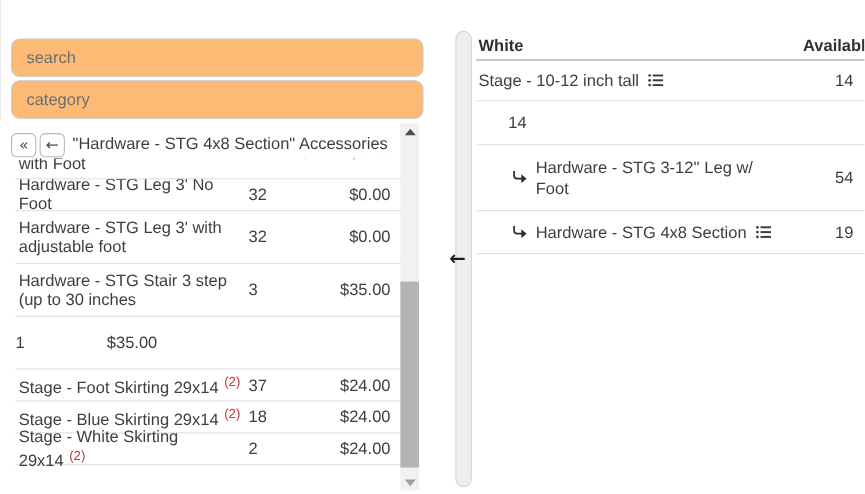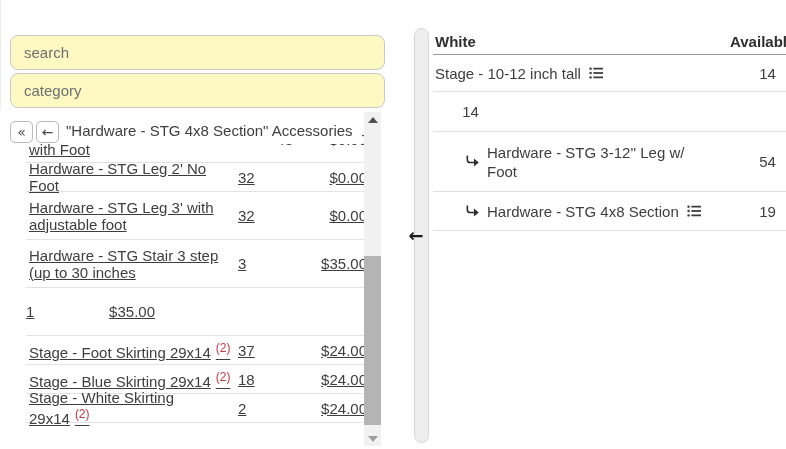--- a/index.html
+++ b/index.html
@@ -7,30 +7,30 @@
   .screen {
     position:relative; width:786px; height:449px; overflow:hidden;
     font-family:"Liberation Sans", sans-serif; color:#3e3e3e; background:#fff;
   }
   .edge-line { position:absolute; left:0; top:0; width:1px; height:110px; background:#ececec; }
 
   
   .filter-input {
     position:absolute; left:10px; width:375px; height:35px;
     border:1px solid #c9c9c9; border-radius:8px; padding:0 13px;
-    font-family:"Liberation Sans", sans-serif; font-size:15px; color:#3e3e3e; outline:none; background:#fef9c3;
+    font-family:"Liberation Sans", sans-serif; font-size:15px; color:#3e3e3e; outline:none; background:#fdba74;
   }
   .filter-input::placeholder { color:#6f6f6f; opacity:1; }
   #search-input { top:35px; }
   #category-input { top:73px; }
 
   .list-viewport {
     position:absolute; left:10px; top:112px; width:371px; height:334px; overflow:hidden; background:#fff;
   }
-  .rows { position:absolute; left:16px; top:3px; width:353px;text-decoration:underline; }
+  .rows { position:absolute; left:4px; top:3px; width:353px; }
   .lrow {
     display:flex; align-items:center; border-bottom:1px solid #e2e2e2;
     font-size:15px; color:#3e3e3e;
   }
   .lrow .nm { flex:0 0 212px; line-height:17px; padding-left:3px; }
   .lrow .qt { flex:0 0 55px; text-align:left; }
   .lrow .pr { flex:0 0 80px; text-align:right; padding-right:6px; }
   .h29 { height:29px; } .h48 { height:48px; }
   .badge { font-size:12px; color:#c43743; vertical-align:6px; margin-left:5px; }
 
@@ -105,21 +105,21 @@
   <div class="list-viewport">
     <div class="rows">
 
       <div class="lrow clipped h48">
         <span class="nm">with Foot</span>
         <span class="qt">48</span>
         <span class="pr">$0.00</span>
       </div>
 
       <div class="lrow h29">
-        <span class="nm">Hardware - STG Leg 2' No Foot</span>
+        <span class="nm">Hardware - STG Leg 3' No Foot</span>
         <span class="qt">32</span>
         <span class="pr">$0.00</span>
       </div>
 
       <div class="lrow h48">
         <span class="nm">Hardware - STG Leg 3' with adjustable foot</span>
         <span class="qt">32</span>
         <span class="pr">$0.00</span>
       </div>
 

